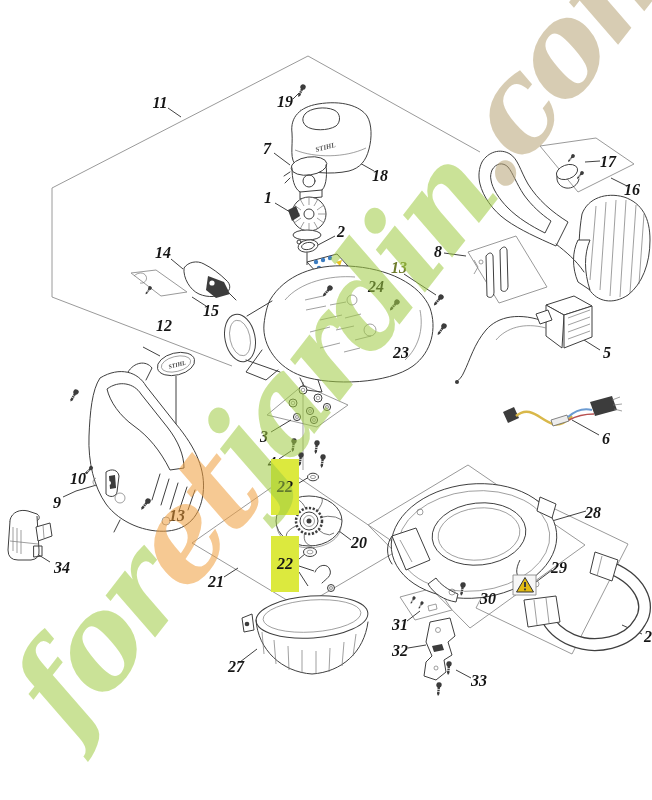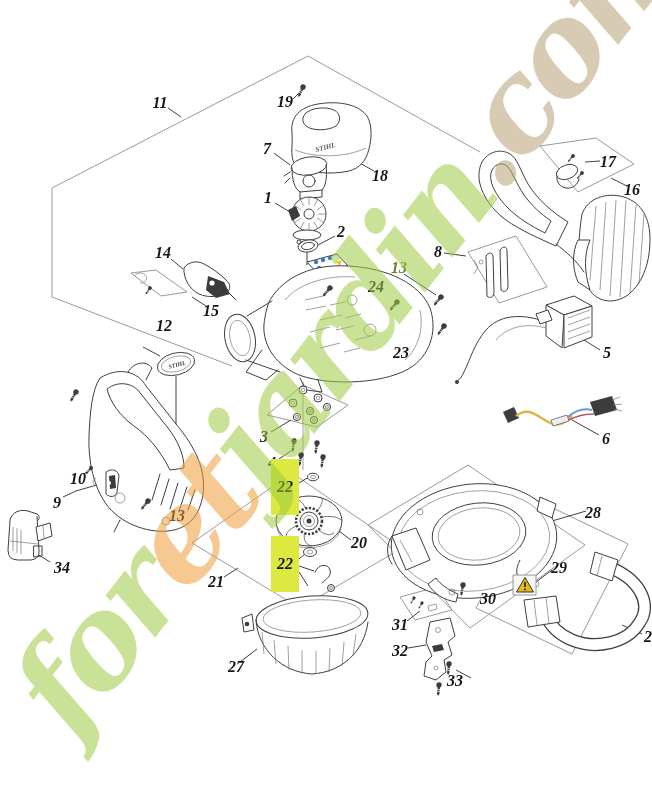--- a/index.html
+++ b/index.html
@@ -477,19 +477,19 @@
       <div class="part-label" style="left: 236px; top: 667px; text-align: center;">27</div>
       <div class="part-label" style="left: 62px; top: 568px;">34</div>
       <div class="part-label" style="left: 78px; top: 479px;">10</div>
       <div class="part-label" style="left: 57px; top: 503px;">9</div>
       <div class="part-label" style="left: 177px; top: 516px;">13</div>
       <div class="part-label" style="left: 593px; top: 513px;">28</div>
       <div class="part-label" style="left: 559px; top: 568px;">29</div>
       <div class="part-label" style="left: 488px; top: 599px;">30</div>
       <div class="part-label" style="left: 400px; top: 625px;">31</div>
       <div class="part-label" style="left: 400px; top: 651px;">32</div>
-      <div class="part-label" style="left: 455px; top: 681px; text-align: center;">33</div>
+      <div class="part-label" style="left: 479px; top: 681px; text-align: center;">33</div>
       <div class="part-label" style="left: 648px; top: 637px;">2</div>
     </div>
 
 <div id="watermark" style="opacity: 0.55; transform: rotate(-52deg);"><span style="color: rgb(160, 204, 67);">for</span><span style="color: rgb(240, 158, 60);">et</span><span style="color: rgb(160, 204, 67);">jardin</span><span style="color: rgb(184, 164, 118);">.com</span></div>
 
 </div>
 
 </body></html>

